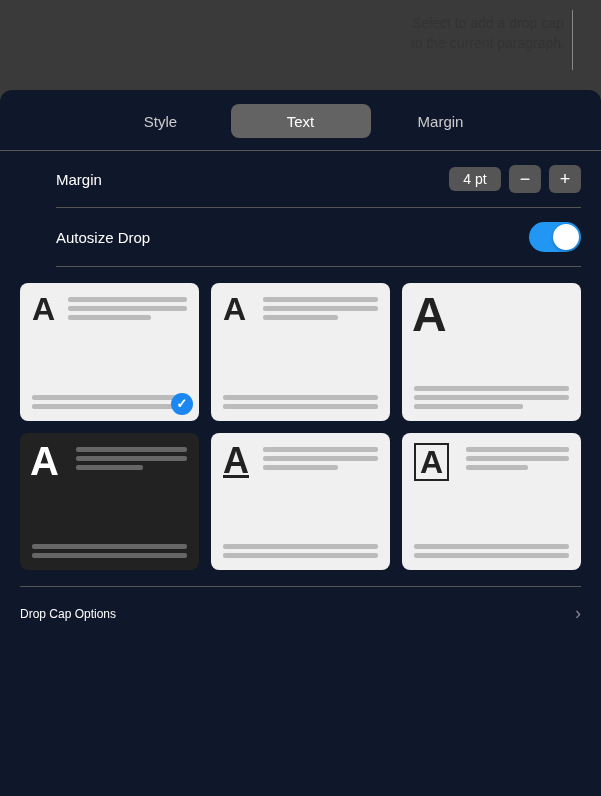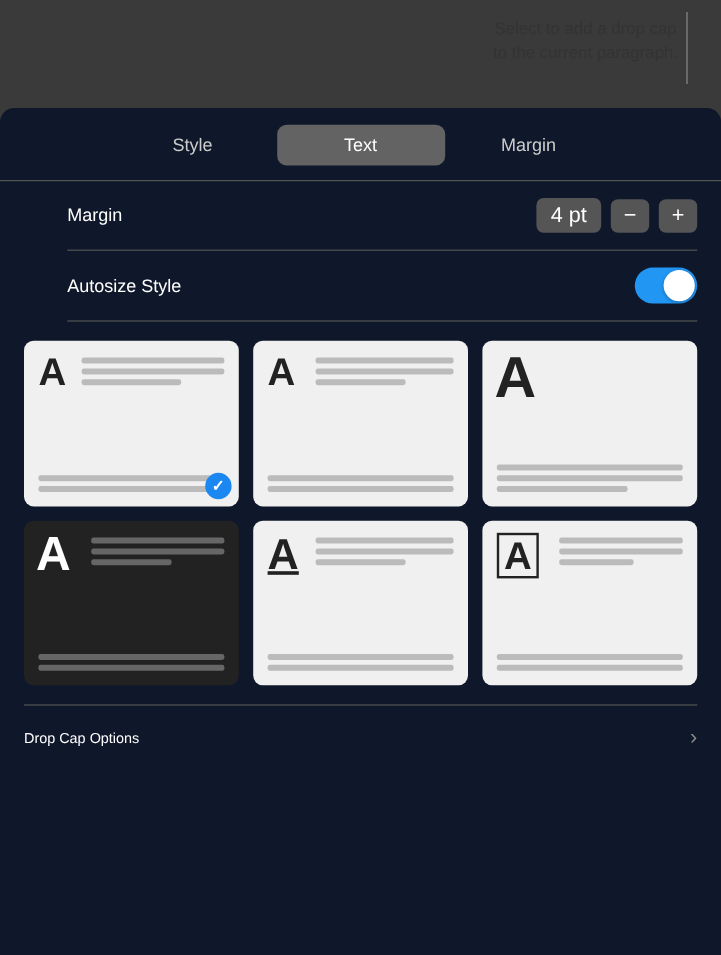--- a/index.html
+++ b/index.html
@@ -113,21 +113,21 @@
     
     .margin-controls {
       display: flex;
       align-items: center;
       gap: 8px;
     }
 
     .margin-value {
       background: #555;
       color: #fff;
-      font-size: 18px;
+      font-size: 14px;
       border-radius: 6px;
       padding: 4px 12px;
       min-width: 52px;
       text-align: center;
     }
 
     .stepper-btn {
       width: 32px;
       height: 28px;
       background: #555;
@@ -466,21 +466,21 @@
     <div class="row">
       <span class="row-label">Margin</span>
       <div class="margin-controls">
         <div class="margin-value">4 pt</div>
         <button class="stepper-btn">−</button>
         <button class="stepper-btn">+</button>
       </div>
     </div>
 
     <div class="row">
-      <span class="row-label">Autosize Style</span>
+      <span class="row-label">Autosize Drop</span>
       <button class="toggle"></button>
     </div>
 
 
     <div class="drop-cap-section">
       <div class="drop-cap-grid">
 
         <div class="drop-cap-option selected">
           <div class="preview-inner style-1">
             <span class="big-letter">A</span>

